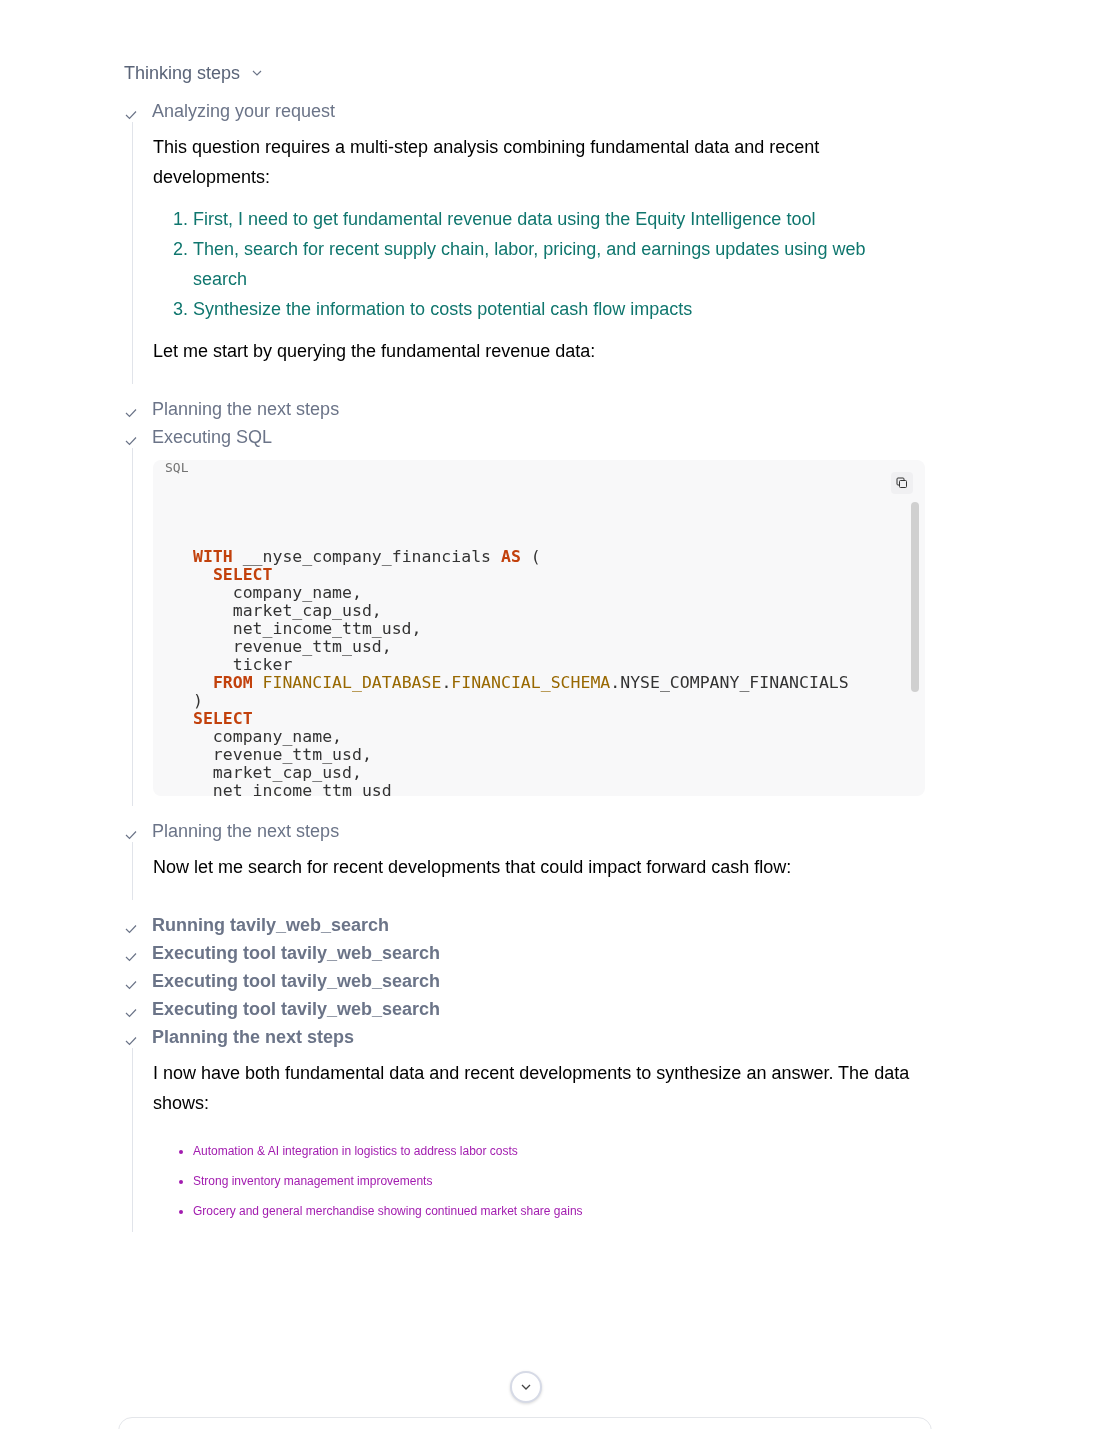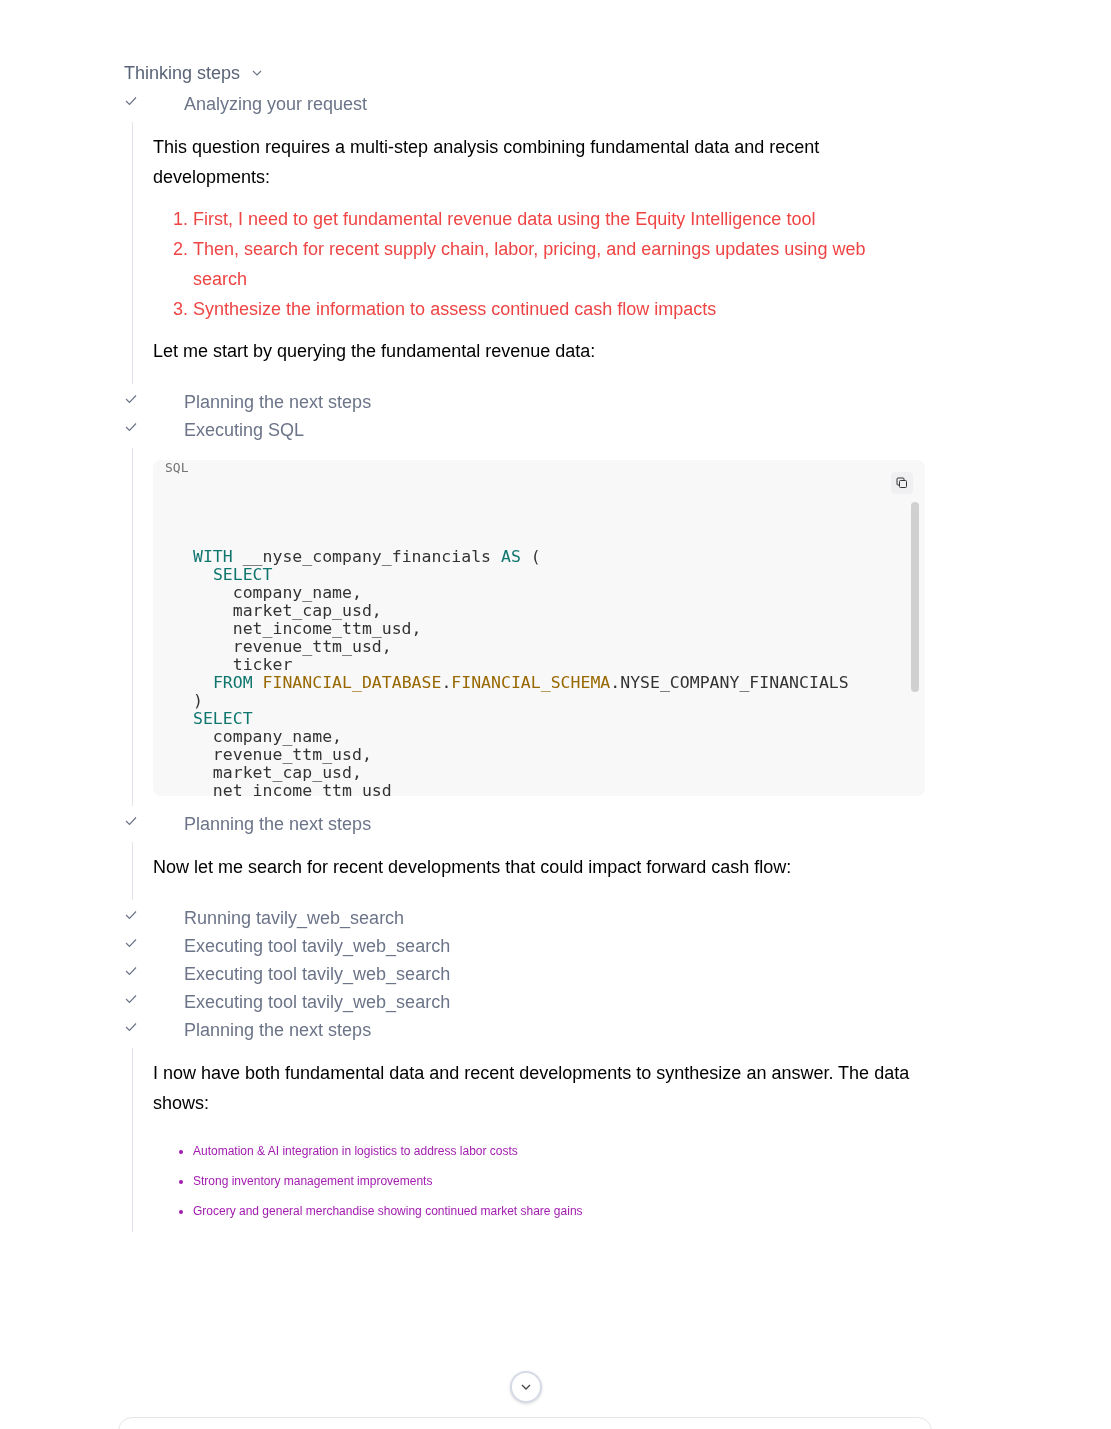--- a/index.html
+++ b/index.html
@@ -1,33 +1,33 @@
 <!DOCTYPE html>
 <html><head>
 <meta charset="utf-8">
 <style>
   html, body { margin:0; padding:0; background:#ffffff; }
   body { width:1111px; height:1429px; overflow:hidden; position:relative;
          font-family:"Liberation Sans", sans-serif; color:#5a6478; }
   .wrap { position:absolute; left:124px; top:58px; width:800px; }
   .header { display:flex; align-items:center; height:30px; font-size:18px; color:#5a6478; }
   .header .chev { margin-left:12px; width:10px; height:10px; }
-  .step { display:flex; align-items:flex-start; height:28px; font-size:18px; color:#6b7488;gap:32px; }
+  .step { display:flex; align-items:flex-end; height:28px; font-size:18px; color:#6b7488; }
   .step .check { width:14px; height:14px; margin-right:14px; flex:none; }
   .body { margin-left:8px; border-left:1px solid #e1e4ea; padding-left:20px; padding-top:4px; padding-bottom:6px; margin-bottom:8px; }
   .p { font-size:18px; line-height:30px; color:#000000; margin:6px 0 12px 0; }
-  ol.list { margin:6px 0 12px 0; padding-left:40px; font-size:18px; line-height:30px; color:#ef4444; }
+  ol.list { margin:6px 0 12px 0; padding-left:40px; font-size:18px; line-height:30px; color:#0f766e; }
   ul.list { margin:18px 0 0 0; padding-left:40px; font-size:12px; line-height:30px; color:#a21caf; }
   .code-card { background:#f8f8f9; border-radius:8px; width:772px; height:336px; position:relative; overflow:hidden; margin:6px 0 6px 0; }
   .code-title { position:absolute; left:12px; top:0; font-family:"DejaVu Sans Mono", monospace; font-size:13px; color:#737373; }
   .copy-btn { position:absolute; right:12px; top:12px; width:22px; height:22px; border-radius:4px; background:#f0f0f2; display:flex; align-items:center; justify-content:center; }
   .scrollbar { position:absolute; right:6px; top:42px; width:8px; height:190px; background:#d0d0d0; border-radius:4px; }
   .code { position:absolute; left:40px; top:88px; font-family:"DejaVu Sans Mono", monospace; font-size:16.5px; line-height:18px; color:#333; white-space:pre; margin:0; }
-  .kw { color:#0f766e; } .db { color:#986801; }
-  .steps-group .step { height:28px; }
+  .kw { color:#c2410c;font-weight:bold; } .db { color:#986801; }
+  .steps-group .step { height:28px;font-weight:bold; }
   .scroll-down { position:absolute; left:510px; top:1371px; width:28px; height:28px; border-radius:50%; background:#fff; border:2px solid #d6dae6; box-shadow:0 1px 3px rgba(0,0,0,0.15); display:flex; align-items:center; justify-content:center; }
   .composer-edge { position:absolute; left:118px; top:1417px; width:812px; height:30px; border:1px solid #e4e6ea; border-radius:14px; background:#fff; }
 </style>
 </head>
 <body>
 
 <div class="wrap">
   <div class="header">
     <span>Thinking steps</span>
     <svg class="chev" viewBox="0 0 10 10">
@@ -39,21 +39,21 @@
     <svg class="check" viewBox="0 0 14 14">
         <path d="M2 7 L5.5 10.5 L12 3.5" stroke="#6b7488" stroke-width="1.2" fill="none"></path>
       </svg>
     <span>Analyzing your request</span>
   </div>
   <div class="body">
     <div class="p">This question requires a multi-step analysis combining fundamental data and recent developments:</div>
     <ol class="list">
       <li>First, I need to get fundamental revenue data using the Equity Intelligence tool</li>
       <li>Then, search for recent supply chain, labor, pricing, and earnings updates using web search</li>
-      <li>Synthesize the information to assess continued cash flow impacts</li>
+      <li>Synthesize the information to costs potential cash flow impacts</li>
     </ol>
     <div class="p">Let me start by querying the fundamental revenue data:</div>
   </div>
 
   <div class="step">
     <svg class="check" viewBox="0 0 14 14">
         <path d="M2 7 L5.5 10.5 L12 3.5" stroke="#6b7488" stroke-width="1.2" fill="none"></path>
       </svg>
     <span>Planning the next steps</span>
   </div>

